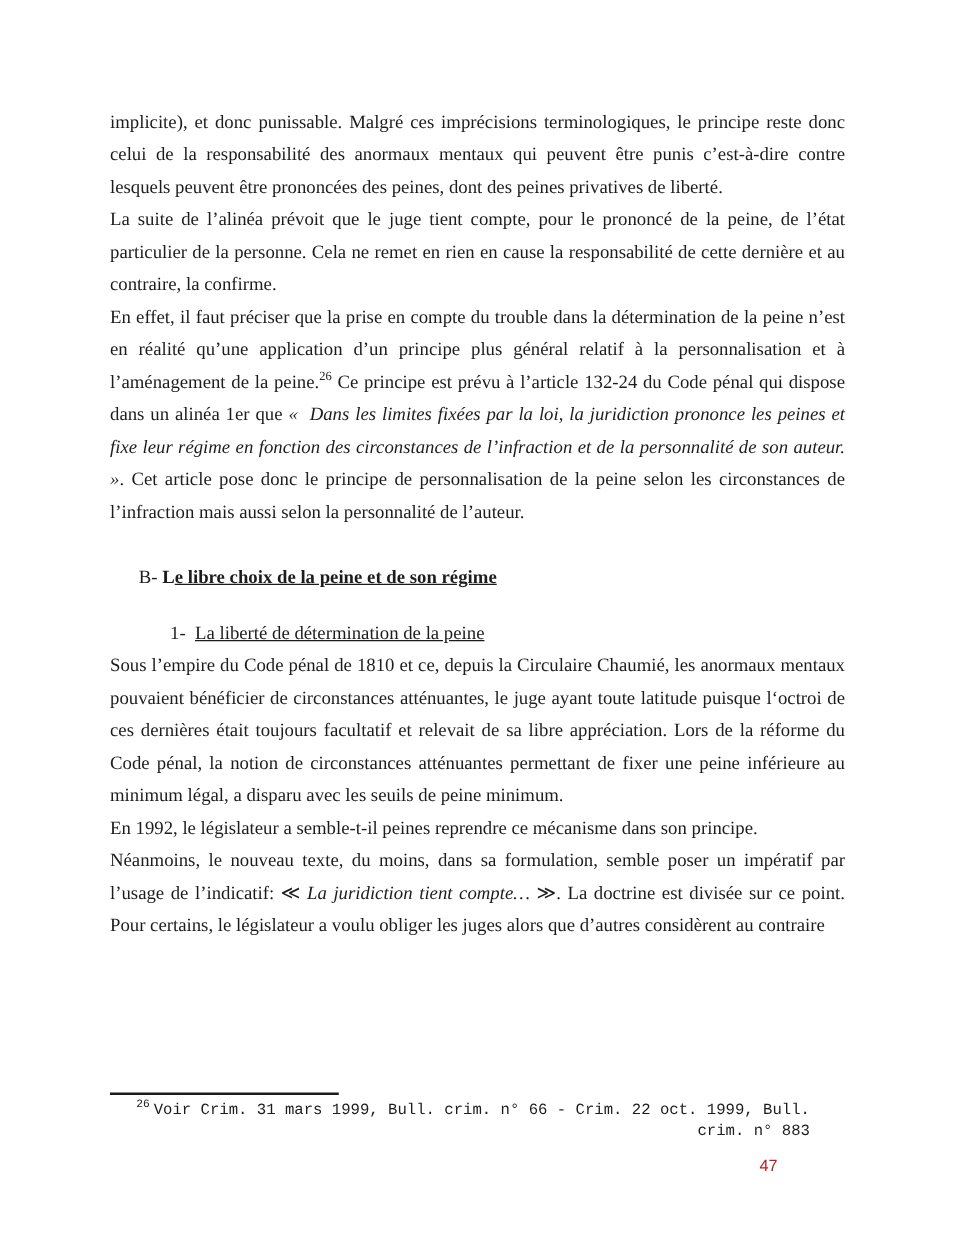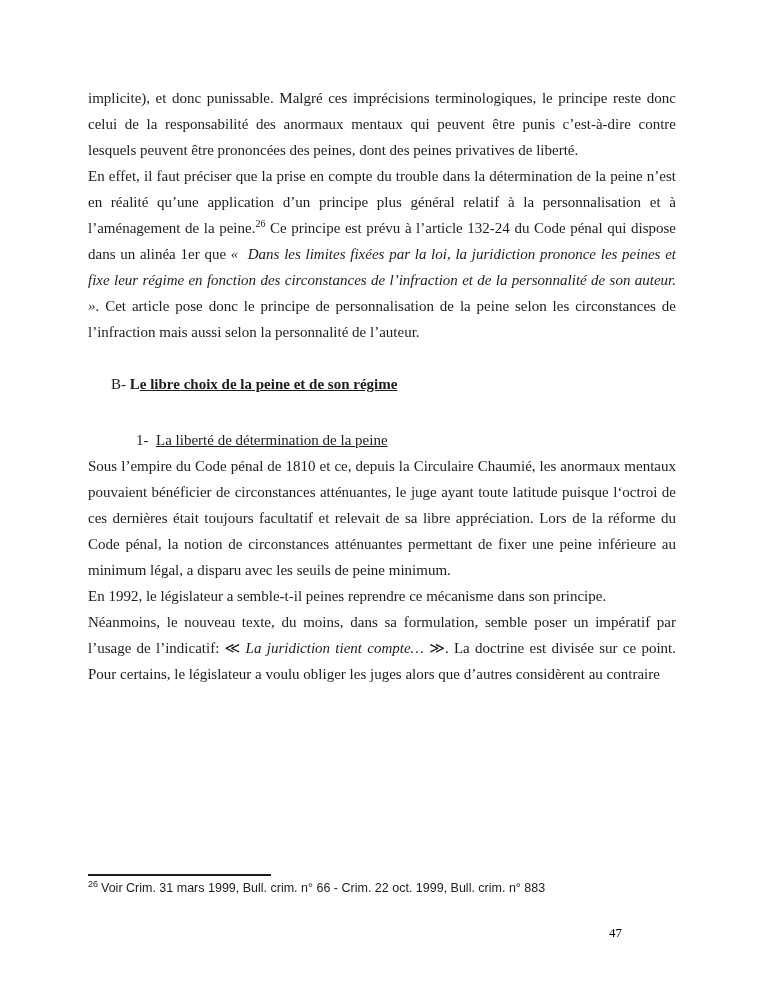--- a/index.html
+++ b/index.html
@@ -25,21 +25,21 @@
     line-height: 26px;
     text-align: justify;
   }
   .para { margin: 0; }
   .kind-heading-b {
     margin-top: 26px;
     padding-left: 23px;
     text-align: left;
   }
   .kind-heading-1 {
-    margin-top: 30px;
+    margin-top: 19px;
     padding-left: 48px;
     text-align: left;
   }
   .kind-body-indent {
     margin-top: 26px;
     text-indent: 39px;
   }
   .run.italic { font-style: italic; }
   .run.bold { font-weight: bold; }
   .run.underline { text-decoration: underline; }
@@ -54,46 +54,48 @@
     top: 874px;
     width: 183px;
     height: 0;
     border-top: 2px solid #1c1c1c;
   }
   .footnote-text {
     position: absolute;
     left: 88px;
     top: 880px;
     width: 560px;
-    font-family: Liberation Sans, sans-serif;
+    font-family: Liberation Mono, monospace;
     font-size: 12.5px;
     line-height: 17px;
     color: #1c1c1c;
+    text-align: right;
   }
   .fn-sup {
     font-size: 9px;
     vertical-align: super;
     line-height: 0;
   }
   .fn-body { margin-left: 3px; }
   .page-number {
     position: absolute;
     top: 925px;
     right: 89px;
-    font-family: Liberation Serif, serif;
+    font-family: Liberation Sans, sans-serif;
     font-size: 13px;
-    color: #000000;
+    color: #b91c1c;
   }
 </style>
 </head>
 <body>
 
 <div class="page">
   <div class="doc-content" id="doc-content">
       <p class="para kind-body"><span class="run">implicite), et donc punissable. Malgré ces imprécisions terminologiques, le principe reste donc celui de la responsabilité des anormaux mentaux qui peuvent être punis c’est-à-dire contre lesquels peuvent être prononcées des peines, dont des peines privatives de liberté.</span></p>
+      <p class="para kind-body"><span class="run">La suite de l’alinéa prévoit que le juge tient compte, pour le prononcé de la peine, de l’état particulier de la personne. Cela ne remet en rien en cause la responsabilité de cette dernière et au contraire, la confirme.</span></p>
       <p class="para kind-body"><span class="run">En effet, il faut préciser que la prise en compte du trouble dans la détermination de la peine n’est en réalité qu’une application d’un principe plus général relatif à la personnalisation et à l’aménagement de la peine.</span><sup class="run">26</sup><span class="run"> Ce principe est prévu à l’article 132-24 du Code pénal qui dispose dans un alinéa 1er que </span><span class="run italic">«&nbsp; Dans les limites fixées par la loi, la juridiction prononce les peines et fixe leur régime en fonction des circonstances de l’infraction et de la personnalité de son auteur. »</span><span class="run">. Cet article pose donc le principe de personnalisation de la peine selon les circonstances de l’infraction mais aussi selon la personnalité de l’auteur.</span></p>
       <p class="para kind-heading-b"><span class="run">B- </span><span class="run bold">L</span><span class="run bold underline">e libre choix de la peine et de son régime</span></p>
       <p class="para kind-heading-1"><span class="run">1-&nbsp; </span><span class="run underline">La liberté de détermination de la peine</span></p>
       <p class="para kind-body"><span class="run">Sous l’empire du Code pénal de 1810 et ce, depuis la Circulaire Chaumié, les anormaux mentaux pouvaient bénéficier de circonstances atténuantes, le juge ayant toute latitude puisque l‘octroi de ces dernières était toujours facultatif et relevait de sa libre appréciation. Lors de la réforme du Code pénal, la notion de circonstances atténuantes permettant de fixer une peine inférieure au minimum légal, a disparu avec les seuils de peine minimum.</span></p>
       <p class="para kind-body"><span class="run">En 1992, le législateur a semble-t-il peines reprendre ce mécanisme dans son principe.</span></p>
       <p class="para kind-body"><span class="run">Néanmoins, le nouveau texte, du moins, dans sa formulation, semble poser un impératif par l’usage de l’indicatif: ≪ </span><span class="run italic">La juridiction tient compte…</span><span class="run"> ≫. La doctrine est divisée sur ce point. Pour certains, le législateur a voulu obliger les juges alors que d’autres considèrent au contraire</span></p>
     </div>
 
   <div class="footnote-rule"></div>
 

